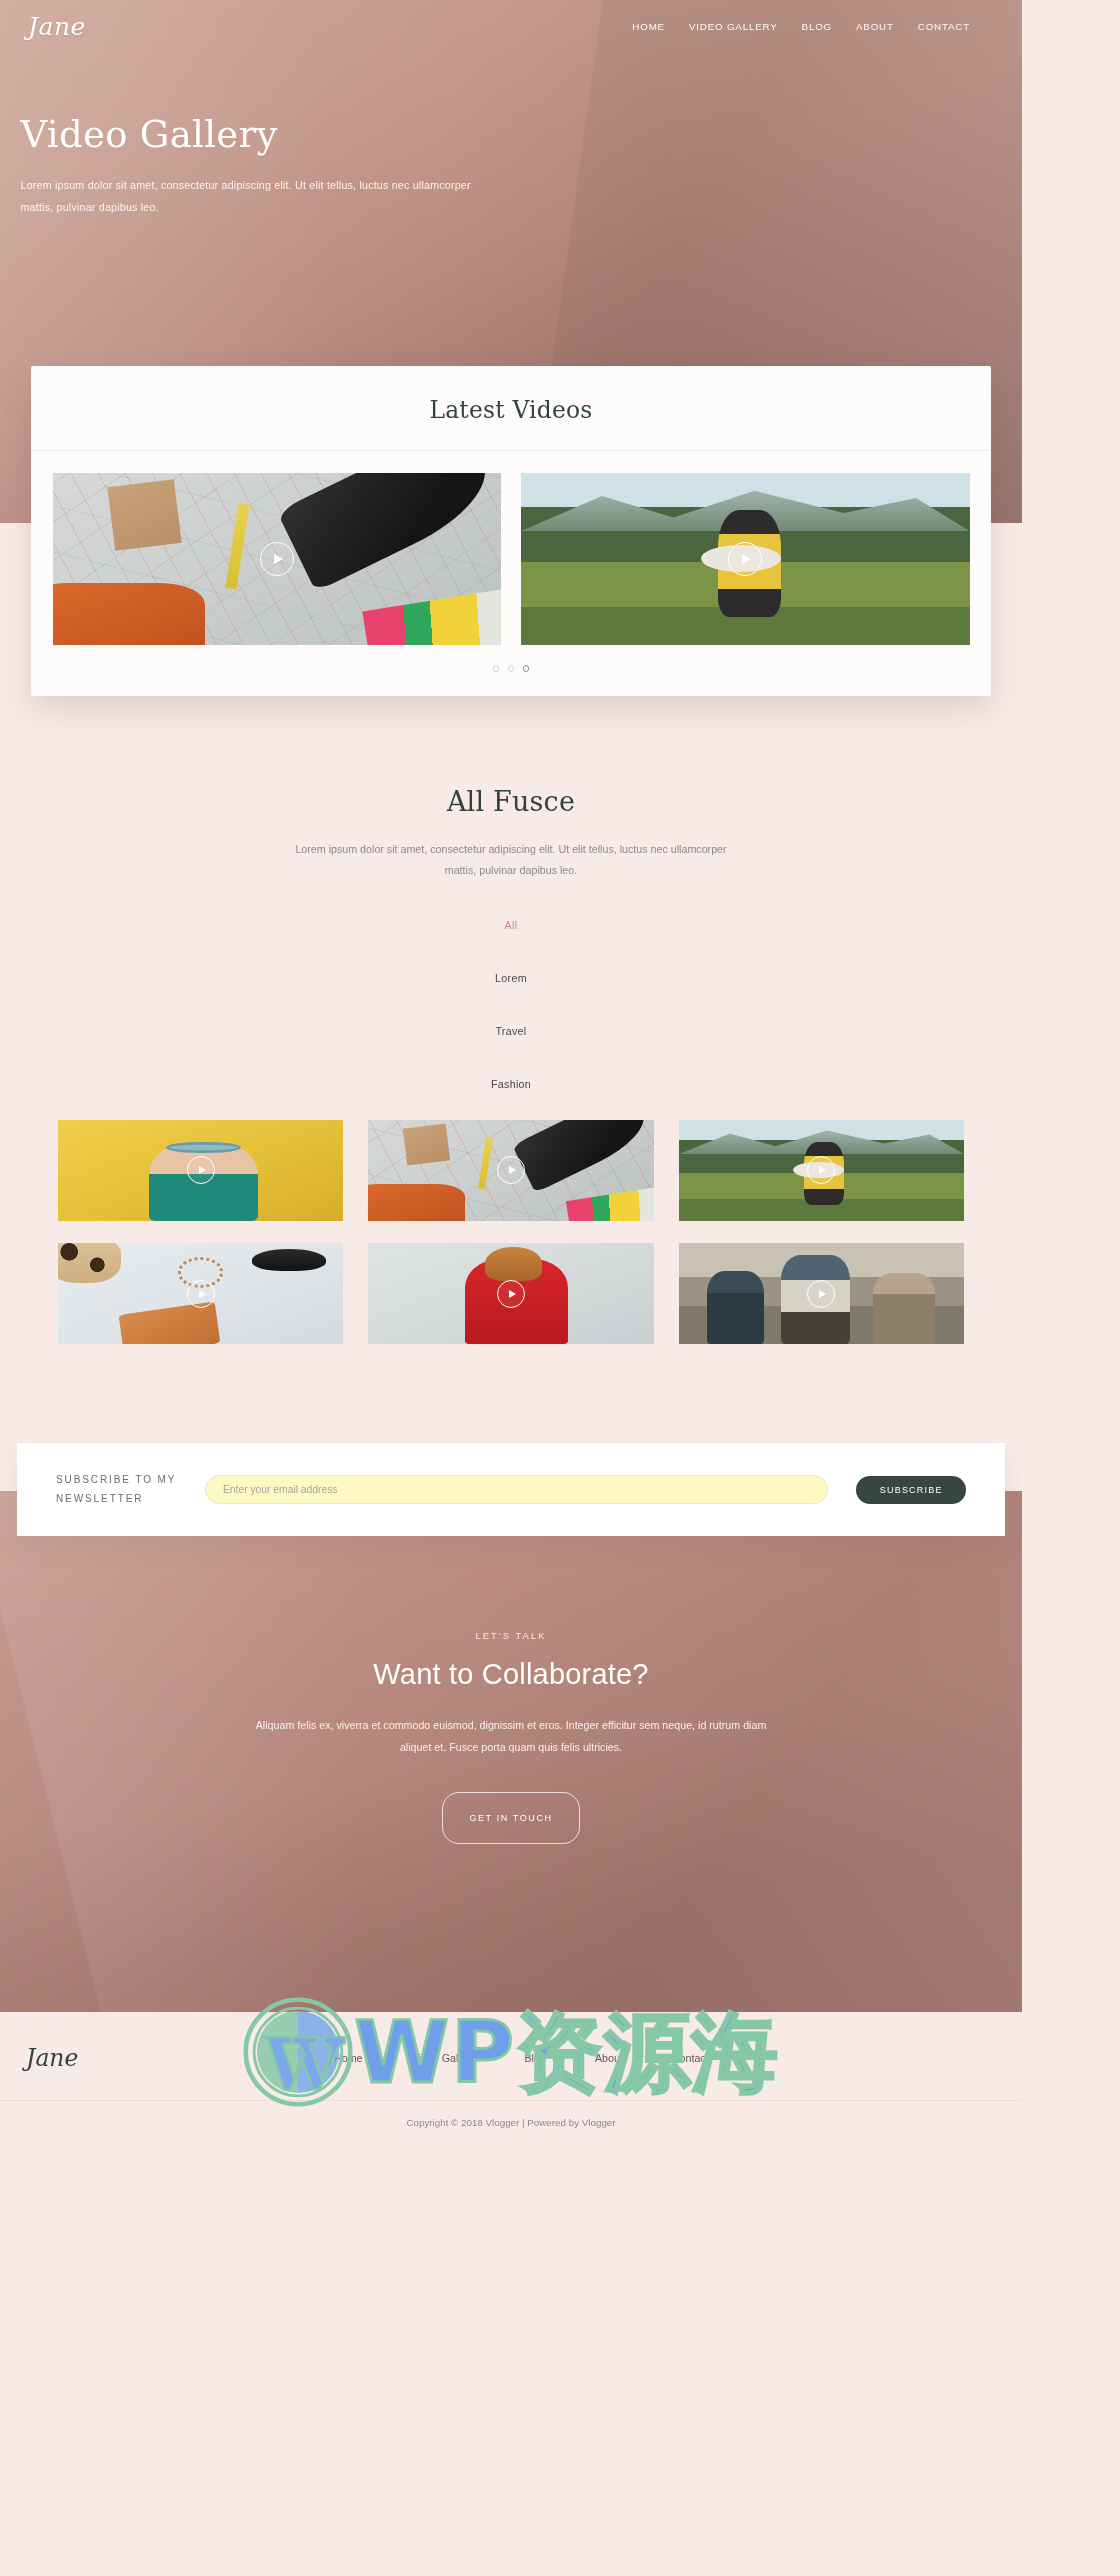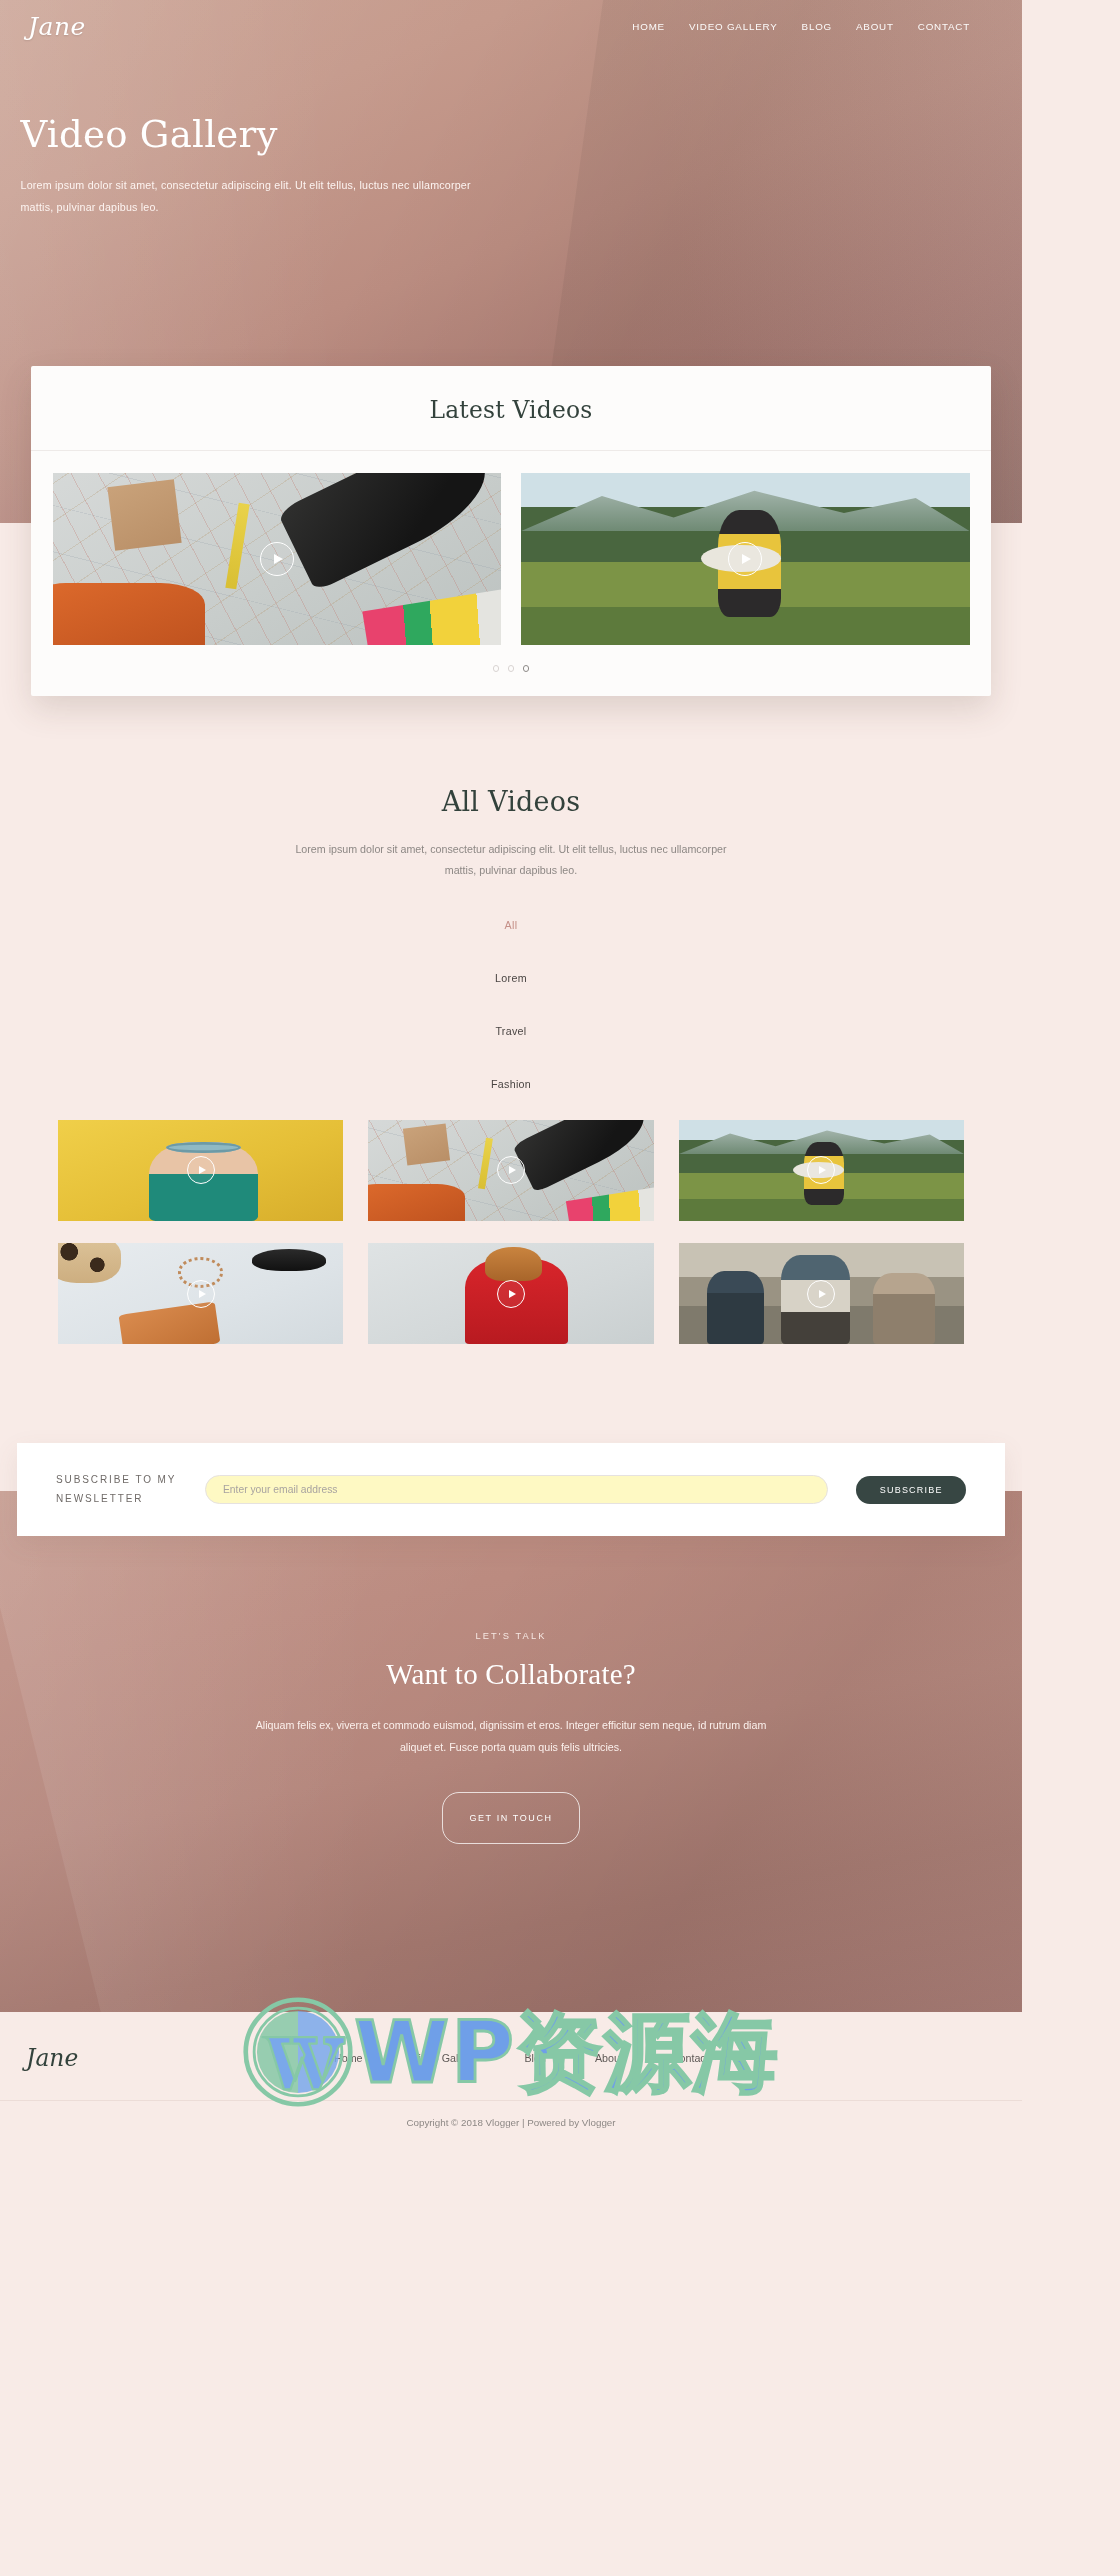--- a/index.html
+++ b/index.html
@@ -203,21 +203,21 @@
     content:"";position:absolute;left:5%;top:-20%;width:55%;height:150%;
     background:linear-gradient(105deg, rgba(255,255,255,0.10), rgba(255,255,255,0) 55%);
     transform:rotate(-14deg);
   }
   .collab > * { position:relative; z-index:2; }
   .collab .eyebrow {
     font-size:9.3px; letter-spacing:2.1px; color:#f6e8e3; text-transform:uppercase;
   }
   .collab h2 {
     margin-top:17px;
-    font-family:Liberation Serif, serif;
+    font-family:Liberation Sans, sans-serif;
     font-weight:400;
     font-size:29px;
     color:#ffffff;
     letter-spacing:0.2px;
   }
   .collab p {
     margin:24px auto 0;
     width:523px;
     font-size:10.7px;
     line-height:2.0;
@@ -399,21 +399,21 @@
       <div class="dots">
         <span class="dot"></span>
         <span class="dot"></span>
         <span class="dot active"></span>
       </div>
 
     </div>
   </div>
 
   <section class="all-videos">
-    <h2>All Videos</h2>
+    <h2>All Fusce</h2>
     <p class="all-desc">Lorem ipsum dolor sit amet, consectetur adipiscing elit. Ut elit tellus, luctus nec ullamcorper mattis, pulvinar dapibus leo.</p>
 
     <div class="filters">
       <span class="active">All</span>
       <span>Lorem</span>
       <span>Travel</span>
       <span>Fashion</span>
     </div>
 
     <div class="grid">

